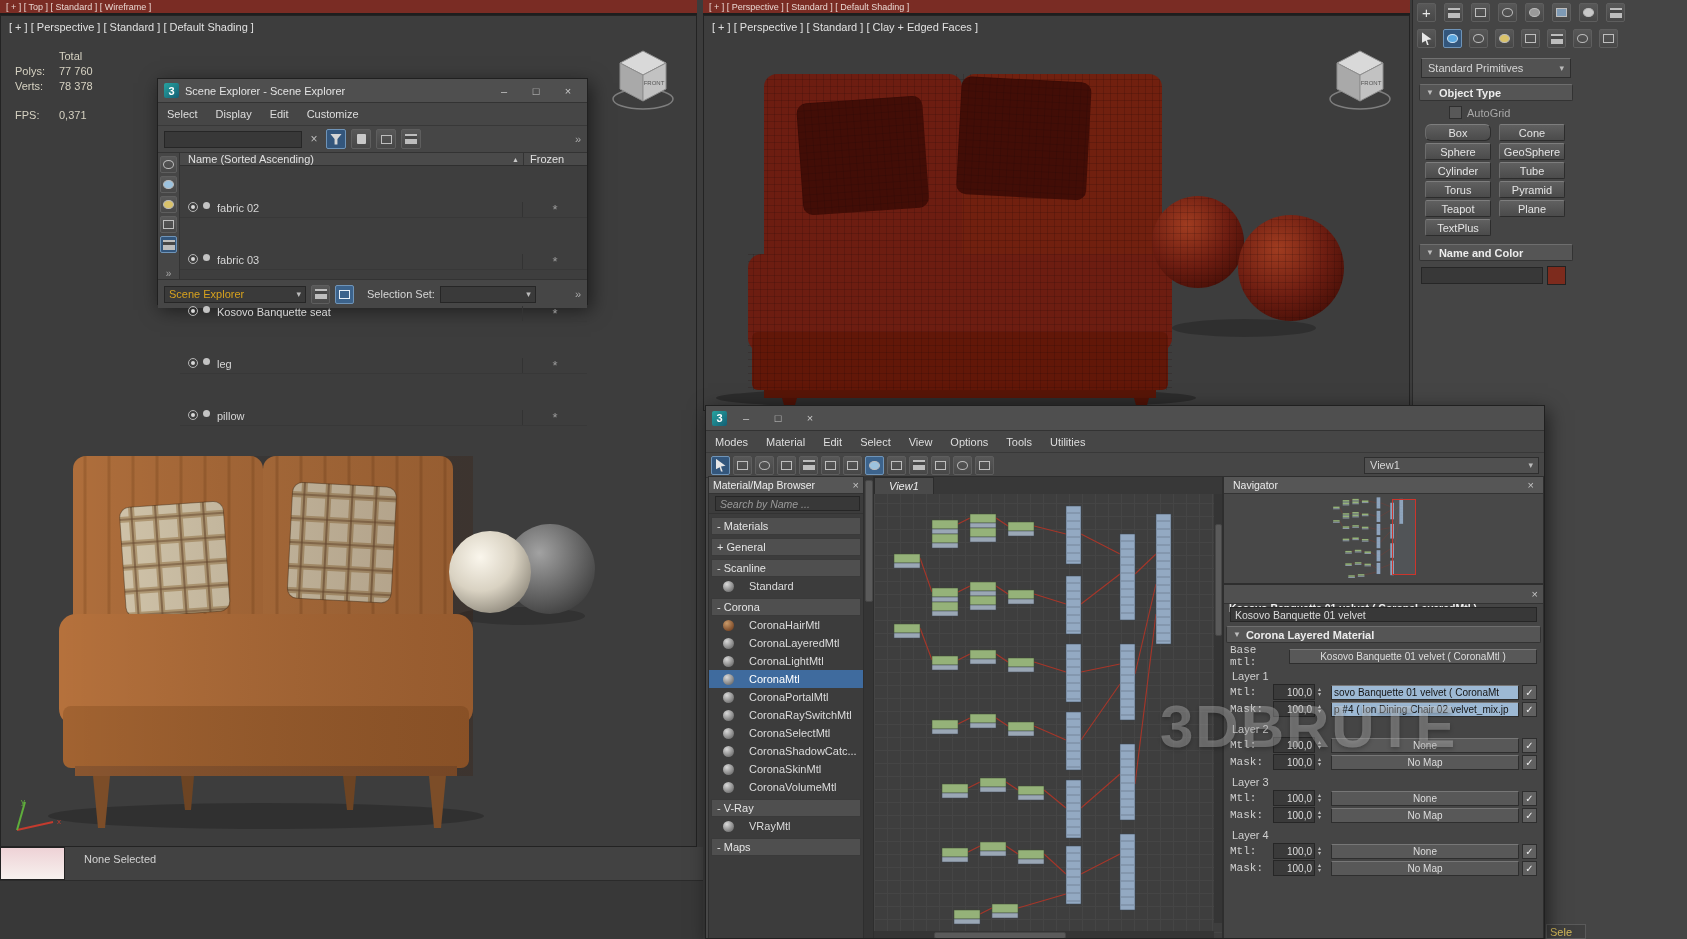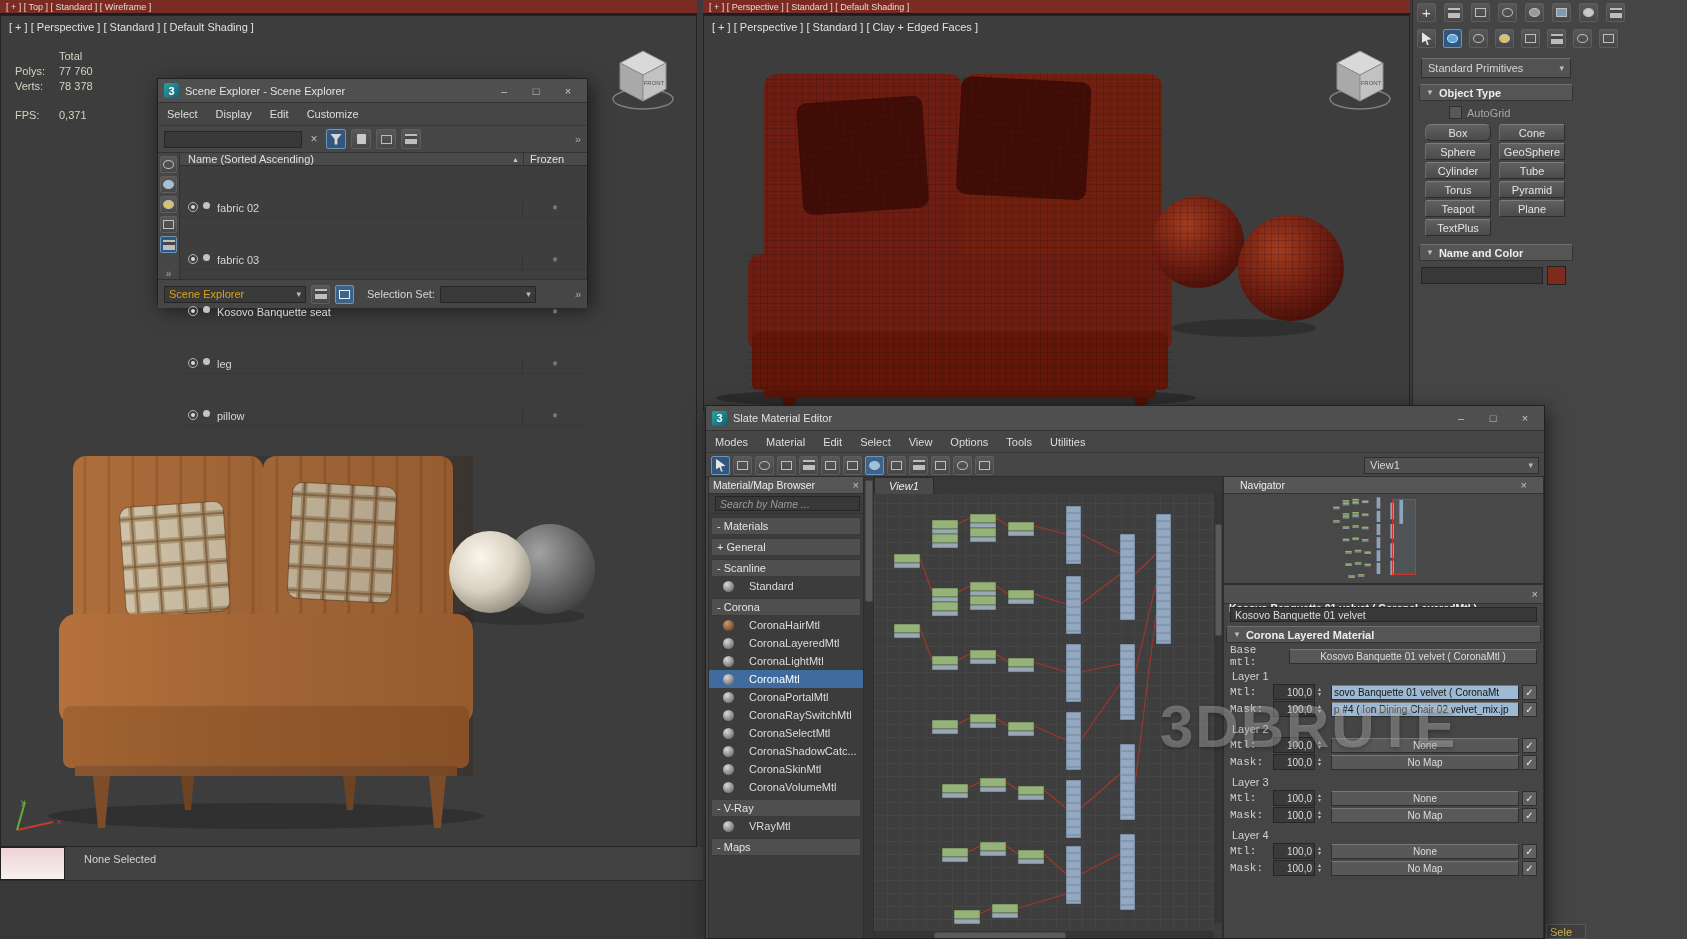--- a/index.html
+++ b/index.html
@@ -422,21 +422,20 @@
       <div style="width:96px;height:17px;background:#3a3a3a;border:1px solid #262626;display:flex;align-items:center;justify-content:flex-end;padding:0 4px;box-sizing:border-box;">
         <span style="font-size:9px;color:#bbb;">▾</span>
       </div>
       <span style="margin-left:auto;color:#a9a9a9;">»</span>
     </div>
   </div>
 
   <div class="abs window" style="left:705px;top:405px;width:840px;height:534px;z-index:30;overflow:hidden;">
     <div class="titlebar" style="height:24px;">
       <span class="logo3">3</span>
-      <span class="wtitle">Slate Material Editor</span>
       <span class="winbtn">–</span>
       <span class="winbtn">□</span>
       <span class="winbtn">×</span>
     </div>
     <div class="menubar" style="height:21px;">
       <span>Modes</span>
       <span>Material</span>
       <span>Edit</span>
       <span>Select</span>
       <span>View</span>
@@ -756,21 +755,21 @@
         </svg>
       <div class="abs sb" style="right:0;top:17px;width:8px;height:429px;">
           <div class="sbthumb" style="position:absolute;left:1px;top:30px;width:5px;height:110px;"></div>
         </div>
       <div class="abs sb" style="left:0;bottom:0;width:340px;height:8px;">
           <div class="sbthumb" style="position:absolute;top:1px;left:60px;height:5px;width:130px;"></div>
         </div>
     </div>
 
     <div class="abs" style="left:517px;top:70px;width:321px;height:108px;background:#484848;border:1px solid #2e2e2e;box-sizing:border-box;">
-      <div style="height:16px;background:#565656;display:flex;align-items:center;justify-content:space-between;padding:0 16px;border-bottom:1px solid #333;">
+      <div style="height:16px;background:#565656;display:flex;align-items:center;justify-content:space-between;padding:0 9px;border-bottom:1px solid #333;">
         <span style="font-size:10.5px;color:#ececec;">Navigator</span>
         <span style="color:#c4c4c4;">×</span>
       </div>
       <svg id="nav-svg" style="position:absolute;left:104px;top:18px;" width="88" height="86" viewBox="0 0 348 446" preserveAspectRatio="none">
           <line x1="84" y1="30" x2="96" y2="24" stroke="#b23527" stroke-width="1.1" opacity="0.9"></line>
           <line x1="122" y1="24" x2="134" y2="32" stroke="#b23527" stroke-width="1.1" opacity="0.9"></line>
           <line x1="160" y1="32" x2="192" y2="40" stroke="#b23527" stroke-width="1.1" opacity="0.9"></line>
           <line x1="84" y1="98" x2="96" y2="92" stroke="#b23527" stroke-width="1.1" opacity="0.9"></line>
           <line x1="122" y1="92" x2="134" y2="100" stroke="#b23527" stroke-width="1.1" opacity="0.9"></line>
           <line x1="160" y1="100" x2="192" y2="110" stroke="#b23527" stroke-width="1.1" opacity="0.9"></line>

